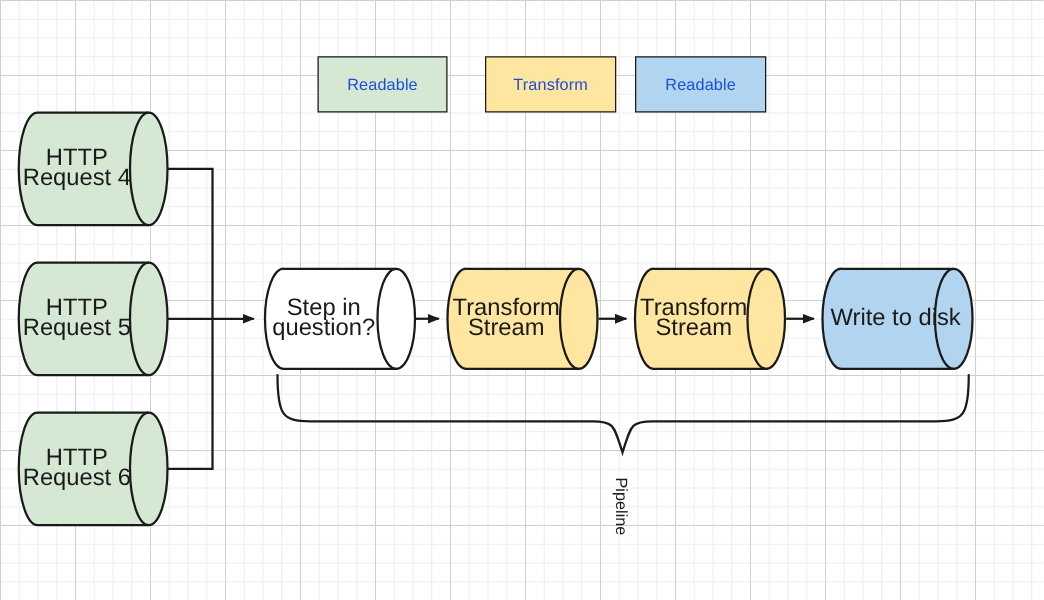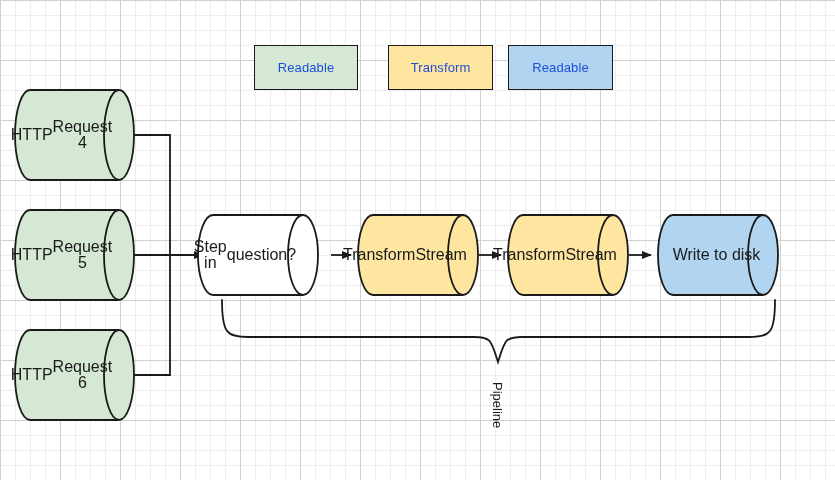--- a/index.html
+++ b/index.html
@@ -42,23 +42,24 @@
     top: 0;
     overflow: visible;
   }
   .cyl-label {
     position: absolute;
     left: 0;
     top: 0;
     width: 100%;
     height: 100%;
     display: flex;
+    flex-direction: column;
     align-items: center;
     justify-content: center;
-    font-size: 16px;
+    font-size: 19px;
     line-height: 16px;
     color: #1a1a1a;
     text-align: center;
     pointer-events: none;
     box-sizing: border-box;
   }
   .cyl-label.shift-left {
     padding-right: 26px;
   }
   .edge-layer {
@@ -147,21 +148,21 @@
       <svg width="119" height="90" viewBox="0 0 119 90">
         <path d="M 15,0 L 104,0 C 112.2845,0 119,20.1465 119,45 C 119,69.8535 112.2845,90 104,90 L 15,90 C 6.7155000000000005,90 0,69.8535 0,45 C 0,20.1465 6.7155000000000005,0 15,0 Z" fill="#d5e8d4" stroke="#1a1a1a" stroke-width="1.8" stroke-linejoin="round"></path>
         <path d="M 104,0 C 95.7155,0 89,20.1465 89,45 C 89,69.8535 95.7155,90 104,90" fill="none" stroke="#1a1a1a" stroke-width="1.8"></path>
       </svg>
     <div class="cyl-label shift-left">
       <span>HTTP</span>
       <span>Request 6</span>
     </div>
   </div>
 
-  <div class="cyl" id="pipe-0" style="left: 198px; top: 215px; width: 120px; height: 80px;">
+  <div class="cyl" id="pipe-0" style="left: 212px; top: 215px; width: 120px; height: 80px;">
       <svg width="120" height="80" viewBox="0 0 120 80">
         <path d="M 15,0 L 105,0 C 113.2845,0 120,17.908 120,40 C 120,62.092 113.2845,80 105,80 L 15,80 C 6.7155000000000005,80 0,62.092 0,40 C 0,17.908 6.7155000000000005,0 15,0 Z" fill="#ffffff" stroke="#1a1a1a" stroke-width="1.8" stroke-linejoin="round"></path>
         <path d="M 105,0 C 96.7155,0 90,17.908 90,40 C 90,62.092 96.7155,80 105,80" fill="none" stroke="#1a1a1a" stroke-width="1.8"></path>
       </svg>
     <div class="cyl-label shift-left">
       <span>Step in</span>
       <span>question?</span>
     </div>
   </div>
 

